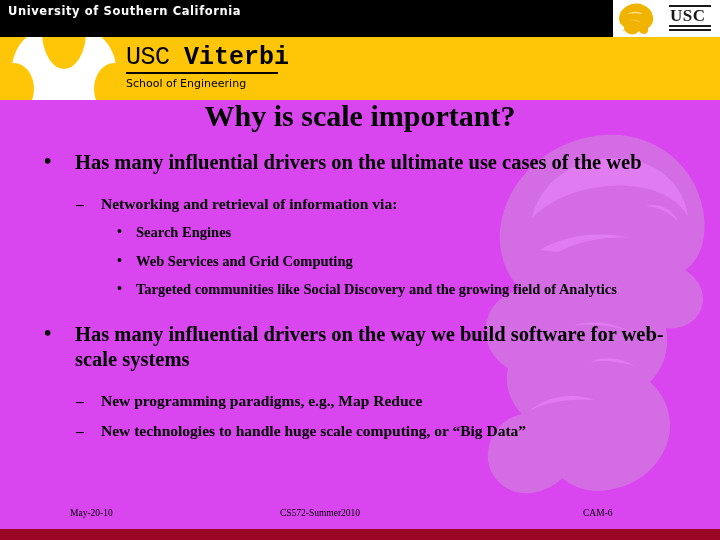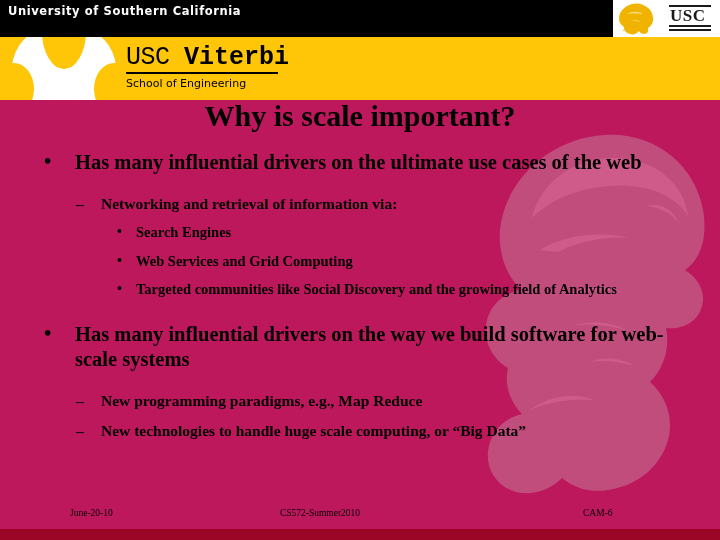--- a/index.html
+++ b/index.html
@@ -3,21 +3,21 @@
 <meta charset="utf-8">
 <style>
   html,body{margin:0;padding:0;}
   body{
     width:720px;height:540px;
     background:#ffffff;
     font-family:"Liberation Serif",serif;
     overflow:hidden;
     position:relative;
   }
-  .slide{position:relative;width:720px;height:540px;overflow:hidden;background:#be185d;}
+  .slide{position:relative;width:720px;height:540px;overflow:hidden;background:#d946ef;}
 
   
   .hdr-black{
     position:absolute;left:0;top:0;width:720px;height:37px;
     background:#000000;
   }
   .hdr-uni{
     position:absolute;left:8px;top:4px;
     color:#ffffff;
     font-family:"DejaVu Sans",sans-serif;
@@ -302,20 +302,20 @@
     <div class="gap-sm"></div>
 
     <div class="lvl2">
       <span class="bul">–</span>
       <span>New technologies to handle huge scale computing, or “Big Data”</span>
     </div>
 
   </div>
 
   <div class="footer">
-    <span class="f-date">June-20-10</span>
+    <span class="f-date">May-20-10</span>
     <span class="f-course">CS572-Summer2010</span>
     <span class="f-code">CAM-6</span>
   </div>
 
   <div class="bottom-bar"></div>
 
 </div>
 
 </body></html>

